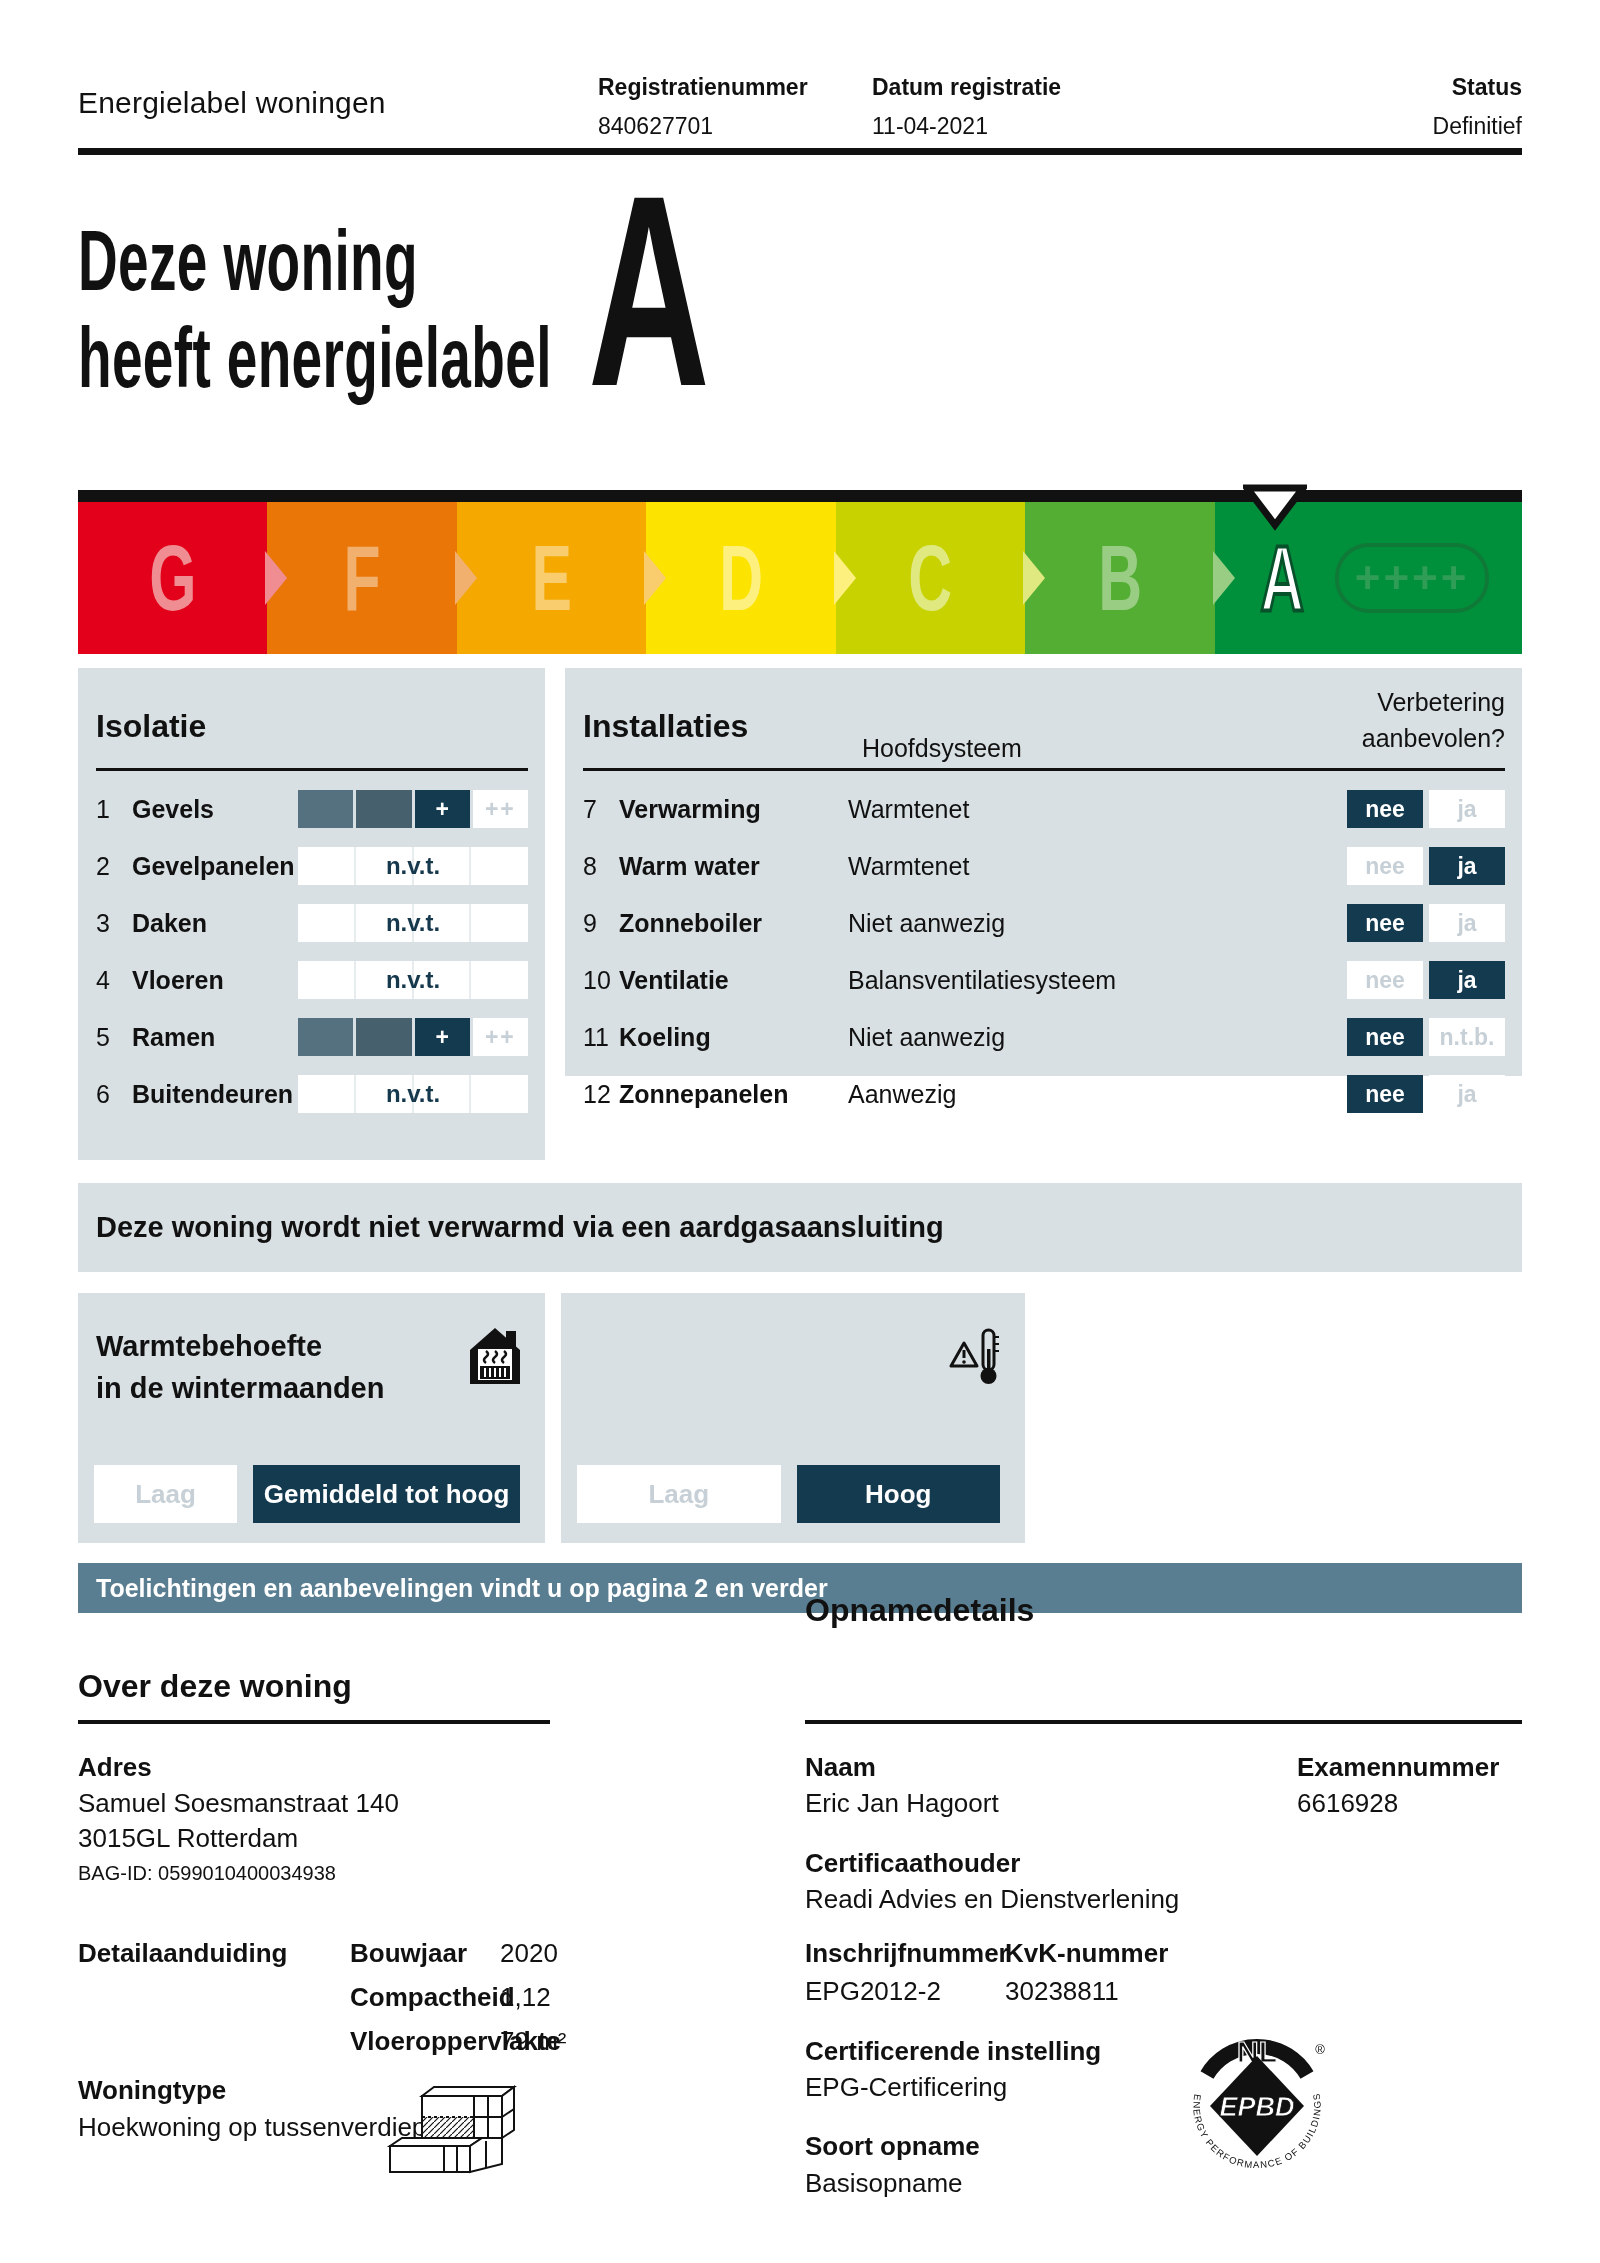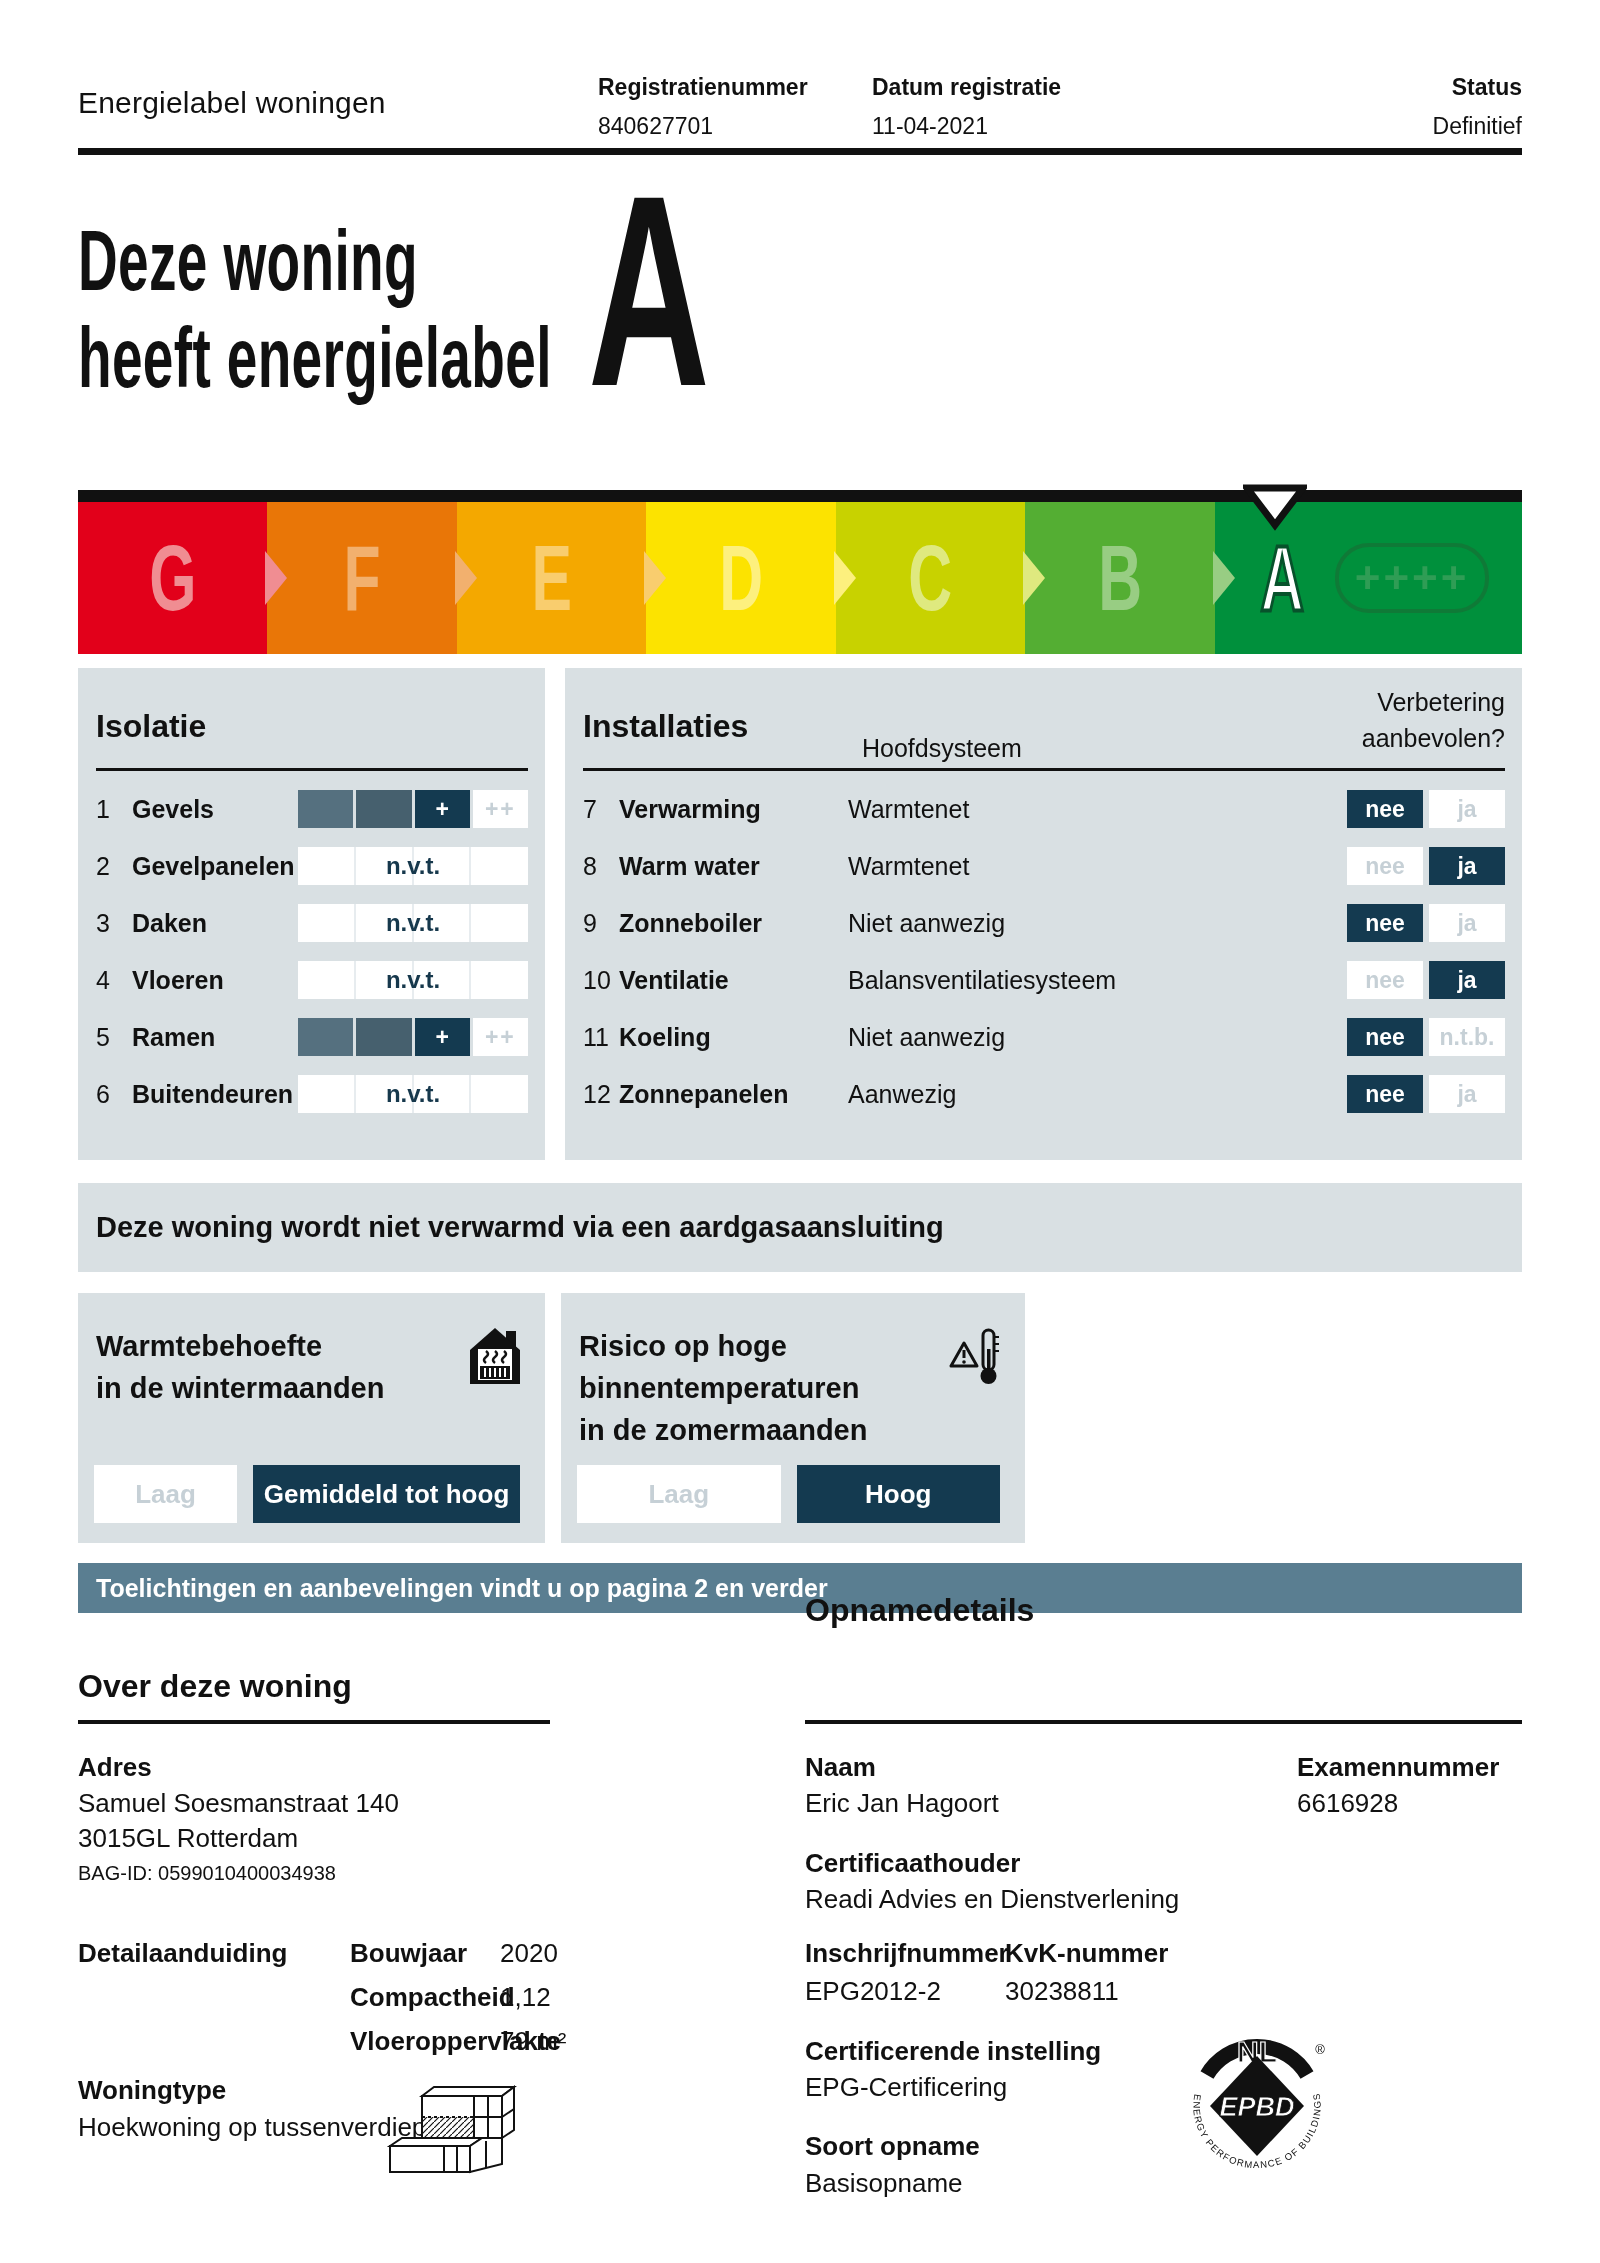--- a/index.html
+++ b/index.html
@@ -48,21 +48,21 @@
   .seg-b::after{border-left:22px solid #98cd83;}
   .seg-a::after{display:none;}
   .plus-pill{margin-left:20px;width:146px;height:62px;border:4px solid #0f7a37;border-radius:34px;
              display:flex;align-items:center;justify-content:center;}
   .plus-pill span{color:#2f9d55;font-size:44px;font-weight:bold;letter-spacing:3px;line-height:1;}
   .scale-marker{position:absolute;left:calc(82.9% - 32px);top:-7px;width:64px;height:48px;z-index:3;}
 
   
   .panel{background:#d9e0e3;}
   .panel-iso{left:78px;top:668px;width:467px;height:492px;}
-  .panel-inst{left:565px;top:668px;width:957px;height:492px;}
+  .panel-inst{left:565px;top:668px;width:957px;height:408px;}
   .panel h2{position:absolute;left:18px;top:40px;margin:0;font-size:32px;font-weight:bold;}
   .panel-rule{position:absolute;left:18px;right:17px;top:100px;height:3px;background:#111;}
   .rows{position:absolute;left:18px;right:17px;top:122px;display:flex;flex-direction:column;gap:19px;}
   .row{display:flex;align-items:center;height:38px;}
   .row-num{font-size:25px;width:26px;flex:0 0 26px;}
   .iso-label{font-weight:bold;font-size:25px;flex:1;padding-left:10px;}
   .rating-bar{flex:0 0 230px;display:flex;gap:3px;height:38px;}
   .rb-cell{flex:1;display:flex;align-items:center;justify-content:center;
            font-weight:bold;font-size:23px;line-height:1;}
   .rb-1{background:#55707f;} .rb-2{background:#46606e;}
@@ -312,25 +312,20 @@
       <line x1="31" y1="41" x2="31" y2="50" stroke="#fff" stroke-width="2"></line>
       <line x1="36" y1="41" x2="36" y2="50" stroke="#fff" stroke-width="2"></line>
     </svg>
     <div class="ibox-toggle">
       <span class="bx-cell">Laag</span>
       <span class="bx-cell active">Gemiddeld tot hoog</span>
     </div>
   </div>
 
   <div class="abs ibox ibox2">
-    <div class="ibox-title">
-      <div>Risico op hoge</div>
-      <div>binnentemperaturen</div>
-      <div>in de zomermaanden</div>
-    </div>
     <svg class="ibox-icon" width="54" height="60" viewBox="0 0 54 60">
       <path d="M17 16 L30 39 L4 39 Z" fill="none" stroke="#111" stroke-width="3" stroke-linejoin="round"></path>
       <line x1="17" y1="23" x2="17" y2="31" stroke="#111" stroke-width="3"></line>
       <circle cx="17" cy="35" r="1.8" fill="#111"></circle>
       <rect x="36" y="3" width="11" height="40" rx="5.5" fill="none" stroke="#111" stroke-width="3"></rect>
       <rect x="40" y="22" width="3.5" height="20" fill="#111"></rect>
       <circle cx="41.5" cy="49" r="8" fill="#111"></circle>
       <line x1="48" y1="10" x2="52" y2="10" stroke="#111" stroke-width="2"></line>
       <line x1="48" y1="17" x2="52" y2="17" stroke="#111" stroke-width="2"></line>
       <line x1="48" y1="24" x2="52" y2="24" stroke="#111" stroke-width="2"></line>

